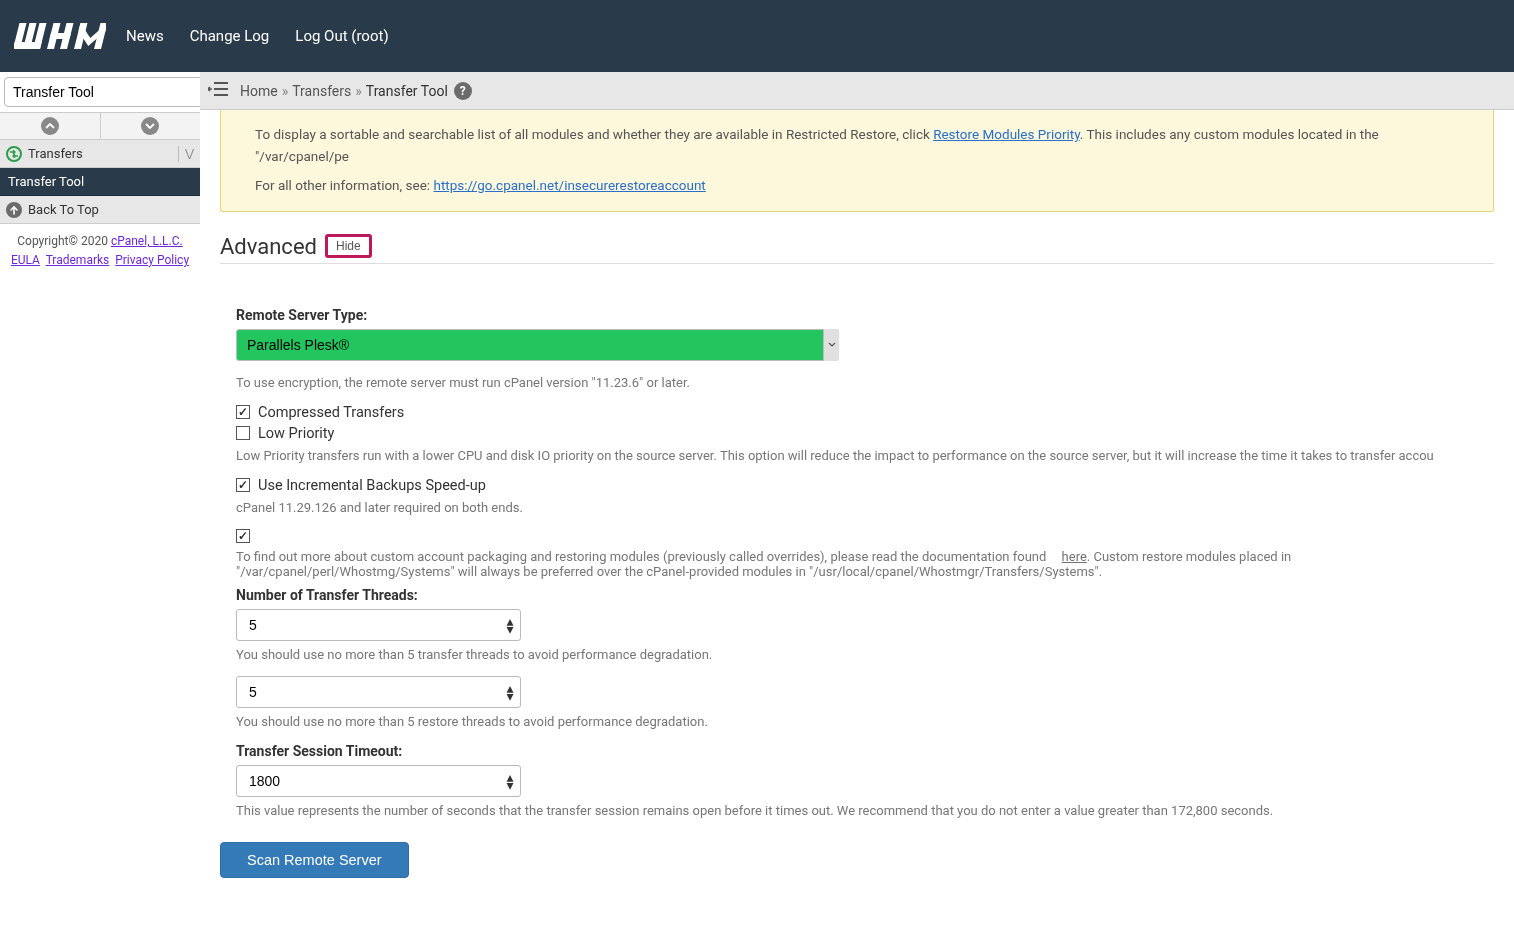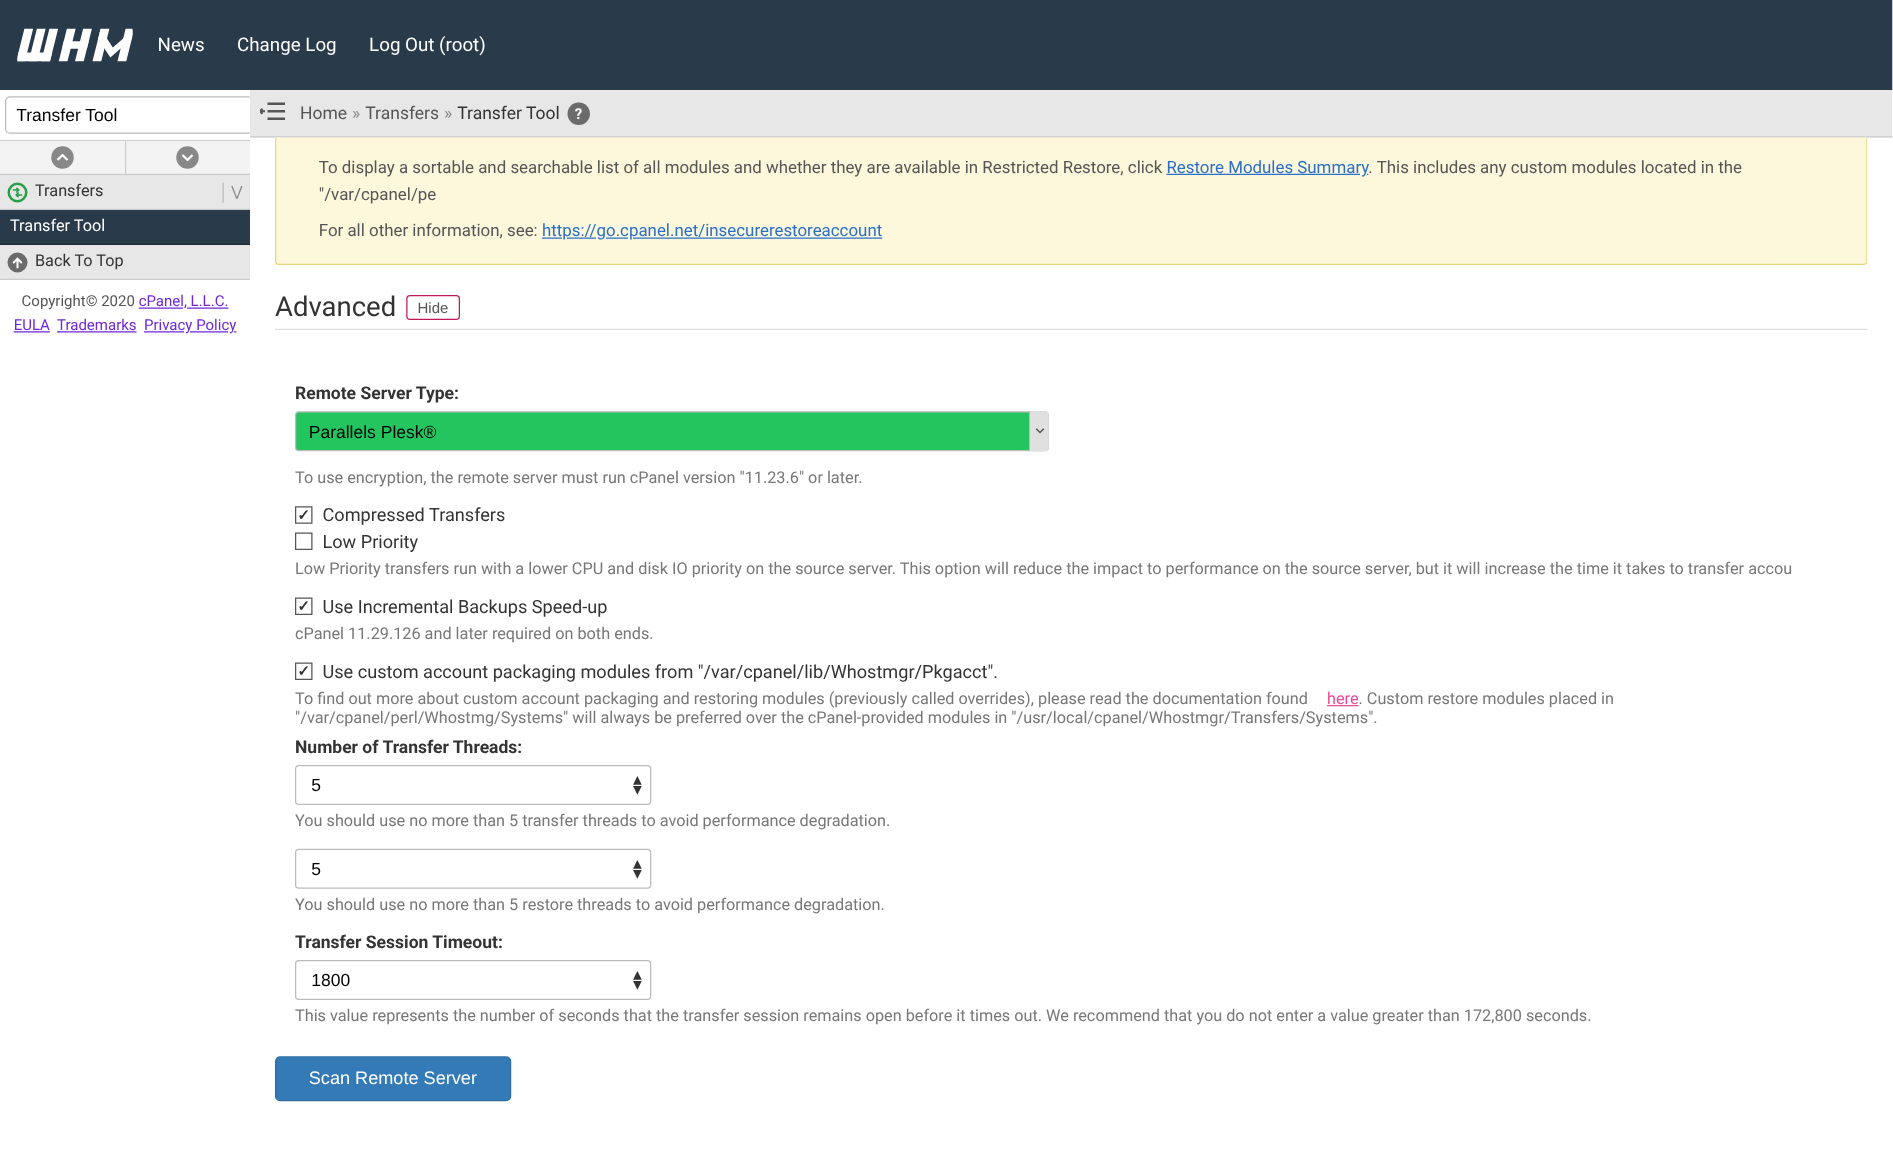--- a/index.html
+++ b/index.html
@@ -48,27 +48,27 @@
 .breadcrumbbar .current { color: #333; }
 .helpicon { width: 18px; height: 18px; border-radius: 50%; background: #6b6b6b; color: #fff; display: inline-flex; align-items: center; justify-content: center; font-size: 12px; font-weight: bold; margin-left: 6px; cursor: pointer; }
 
 .content { padding: 0 20px 20px 20px; }
 
 .infobox { background: #fdf8dc; border: 1px solid #e5d77a; border-top: none; border-radius: 0 0 3px 3px; padding: 14px 20px 14px 34px; margin-bottom: 22px; font-size: 13.5px; color: #555; line-height: 1.6; }
 .infobox a { color: #2a6fc9; text-decoration: underline; }
 
 .section-head { display: flex; align-items: center; border-bottom: 1px solid #ddd; padding-bottom: 4px; margin-bottom: 16px; }
 .section-head h2 { font-size: 22px; font-weight: 400; color: #333; margin-right: 8px; }
-.hidebtn { border: 1px solid #be185d; border-radius: 3px; background: #fff; padding: 2px 8px; font-size: 12px; cursor: pointer; color: #555; }
+.hidebtn { border: 3px solid #be185d; border-radius: 3px; background: #fff; padding: 2px 8px; font-size: 12px; cursor: pointer; color: #555; }
 
 .formblock { padding-left: 16px; margin-top: 43px; }
 .formgroup { margin-bottom: 14px; }
 .formgroup .lbl { font-weight: 700; font-size: 14px; color: #333; margin-bottom: 6px; display: block; }
 .formgroup .help { font-size: 13px; color: #777; margin-top: 6px; }
-.formgroup .help a { color: #ec4899; text-decoration: underline; padding-left: 12px; }
+.formgroup .help a { color: #737373; text-decoration: underline; padding-left: 12px; }
 
 .selectwrap { position: relative; width: 603px; max-width: 100%; }
 .selectwrap select { width: 100%; border: 1px solid #bbb; border-radius: 3px; padding: 7px 10px; font-size: 14px; background: #22c55e; appearance: none; }
 .selectwrap .selarrow { position: absolute; right: 0; top: 0; bottom: 0; width: 16px; background: #e0e0e0; border-left: 1px solid #bbb; border-radius: 0 3px 3px 0; display: flex; align-items: center; justify-content: center; pointer-events: none; }
 
 .chkrow { display: flex; align-items: center; margin-bottom: 4px; }
 .chk { width: 14px; height: 14px; border: 1.5px solid #555; margin-right: 8px; flex-shrink: 0; display: flex; align-items: center; justify-content: center; cursor: pointer; background: #fff; }
 .chk.checked::after { content: "✓"; font-size: 12px; line-height: 1; color: #333; font-weight: bold; }
 .chklabel { font-size: 14.5px; color: #333; }
 
@@ -173,21 +173,21 @@
       <span class="sep">»</span>
       <a href="#">Transfers</a>
       <span class="sep">»</span>
       <span class="current">Transfer Tool</span>
       <span class="helpicon">?</span>
     </div>
 
     <div class="content">
       <div class="infobox">
         <div>
-          <span>To display a sortable and searchable list of all modules and whether they are available in Restricted Restore, click </span><a href="#">Restore Modules Summary</a><span>. This includes any custom modules located in the "/var/cpanel/pe</span>
+          <span>To display a sortable and searchable list of all modules and whether they are available in Restricted Restore, click </span><a href="#">Restore Modules Priority</a><span>. This includes any custom modules located in the "/var/cpanel/pe</span>
         </div>
         <div style="margin-top:8px;">
           <span>For all other information, see: </span><a href="#">https://go.cpanel.net/insecurerestoreaccount</a>
         </div>
       </div>
 
       <div class="section-head">
         <h2>Advanced</h2>
         <button class="hidebtn">Hide</button>
       </div>
@@ -228,21 +228,20 @@
           <div class="chkrow">
             <span class="chk checked"></span>
             <span class="chklabel">Use Incremental Backups Speed-up</span>
           </div>
           <div class="help">cPanel 11.29.126 and later required on both ends.</div>
         </div>
 
         <div class="formgroup">
           <div class="chkrow">
             <span class="chk checked"></span>
-            <span class="chklabel">Use custom account packaging modules from "/var/cpanel/lib/Whostmgr/Pkgacct".</span>
           </div>
           <div class="help">
             <span>To find out more about custom account packaging and restoring modules (previously called overrides), please read the documentation found </span><a href="#">here</a><span>. Custom restore modules placed in "/var/cpanel/perl/Whostmg/Systems" will always be preferred over the cPanel-provided modules in "/usr/local/cpanel/Whostmgr/Transfers/Systems".</span>
           </div>
         </div>
 
         <div class="formgroup" style="margin-top:-6px;">
           <span class="lbl">Number of Transfer Threads:</span>
           <div class="numinput">
             <input type="text" value="5" style="">

